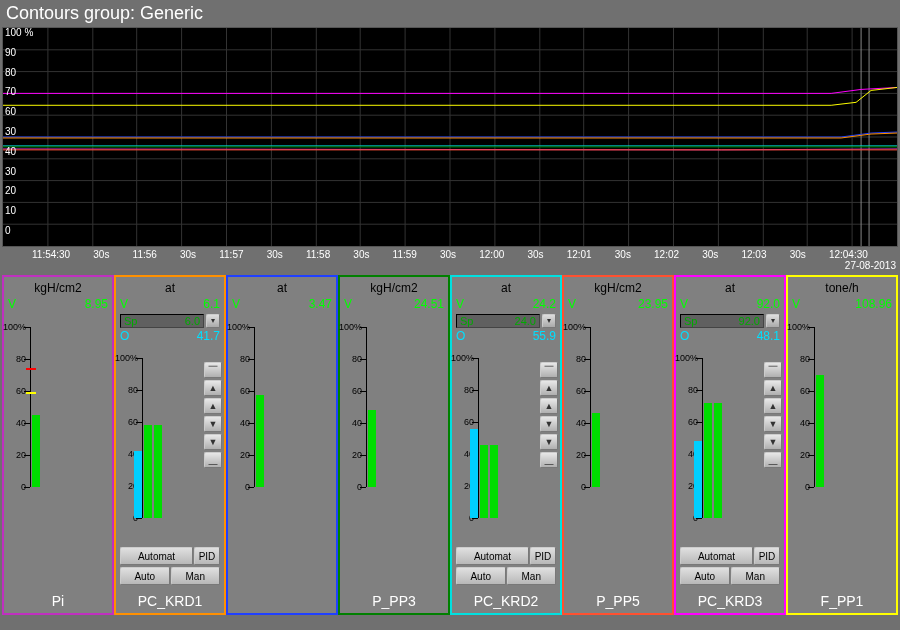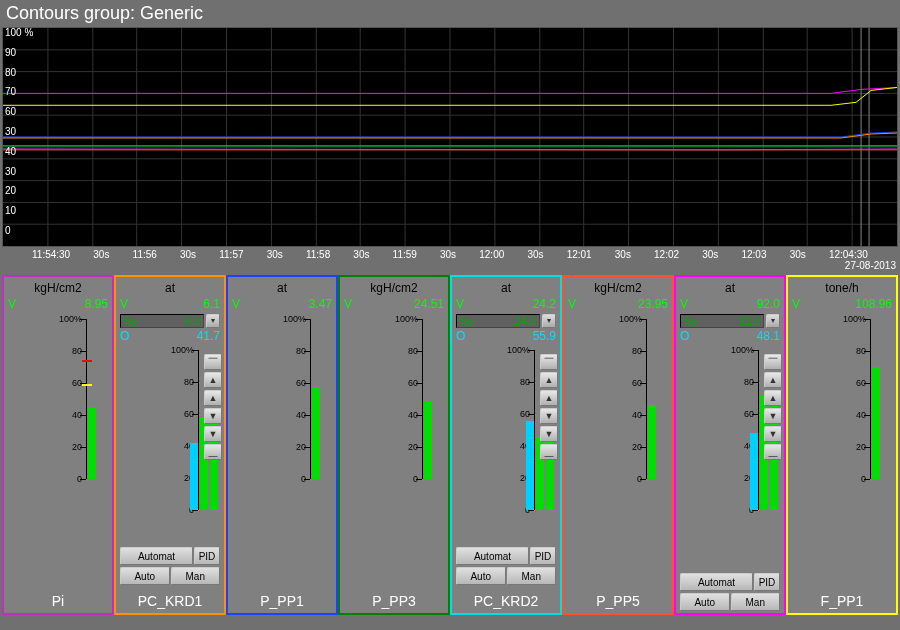--- a/index.html
+++ b/index.html
@@ -115,22 +115,23 @@
     display: flex;
     align-items: center;
     justify-content: center;
     color: #333;
     font-size: 8px;
   }
   .gauge-area {
     flex: 1;
     position: relative;
     display: flex;
-    justify-content: flex-end;
+    justify-content: flex-start;
     padding-top: 6px;
+    margin-top: 8px;
   }
   .scale {
     position: relative;
     width: 52px;
     height: 160px;
   }
   .scale-line {
     position: absolute;
     left: 26px;
     top: 0;
@@ -420,21 +421,20 @@
           <div class="tick-label" style="top: 60%;">40</div>
           <div class="tick" style="top: 80%;"></div>
           <div class="tick-label" style="top: 80%;">20</div>
           <div class="tick" style="top: 100%;"></div>
           <div class="tick-label" style="top: 100%;">0</div>
           <div class="bar-group" style="left: 28px;">
             <div class="bar bar-green" style="height: 91.2px;"></div>
           </div>
         </div>
       </div>
-      <div class="panel-name">P_PP1</div>
     </div>
     <div class="panel" style="border-color: rgb(0, 128, 0);">
       <div class="panel-unit">kgH/cm2</div>
       <div class="val-row">
         <span class="vlab v-green">V</span>
         <span class="vnum v-green">24.51</span>
       </div>
       <div class="gauge-area">
         <div class="scale">
           <div class="scale-line"></div>
@@ -594,20 +594,21 @@
       <div class="mode-rows">
         <div class="mode-row">
           <div class="mode-btn wide">Automat</div>
           <div class="mode-btn narrow">PID</div>
         </div>
         <div class="mode-row">
           <div class="mode-btn" style="flex:1">Auto</div>
           <div class="mode-btn" style="flex:1">Man</div>
         </div>
       </div>
+      <div class="panel-name">PC_KRD3</div>
     </div>
     <div class="panel" style="border-color: rgb(255, 255, 0);">
       <div class="panel-unit">tone/h</div>
       <div class="val-row">
         <span class="vlab v-green">V</span>
         <span class="vnum v-green">108.96</span>
       </div>
       <div class="gauge-area">
         <div class="scale">
           <div class="scale-line"></div>

